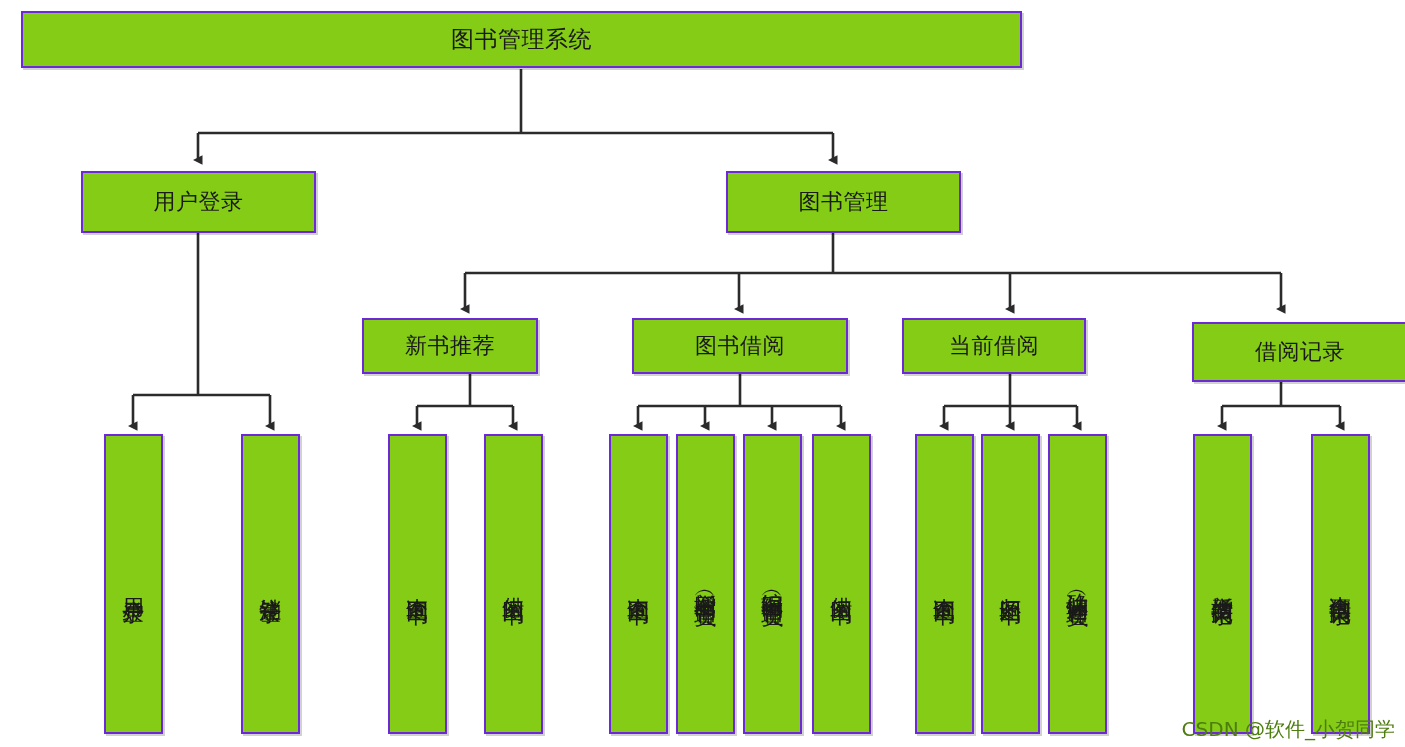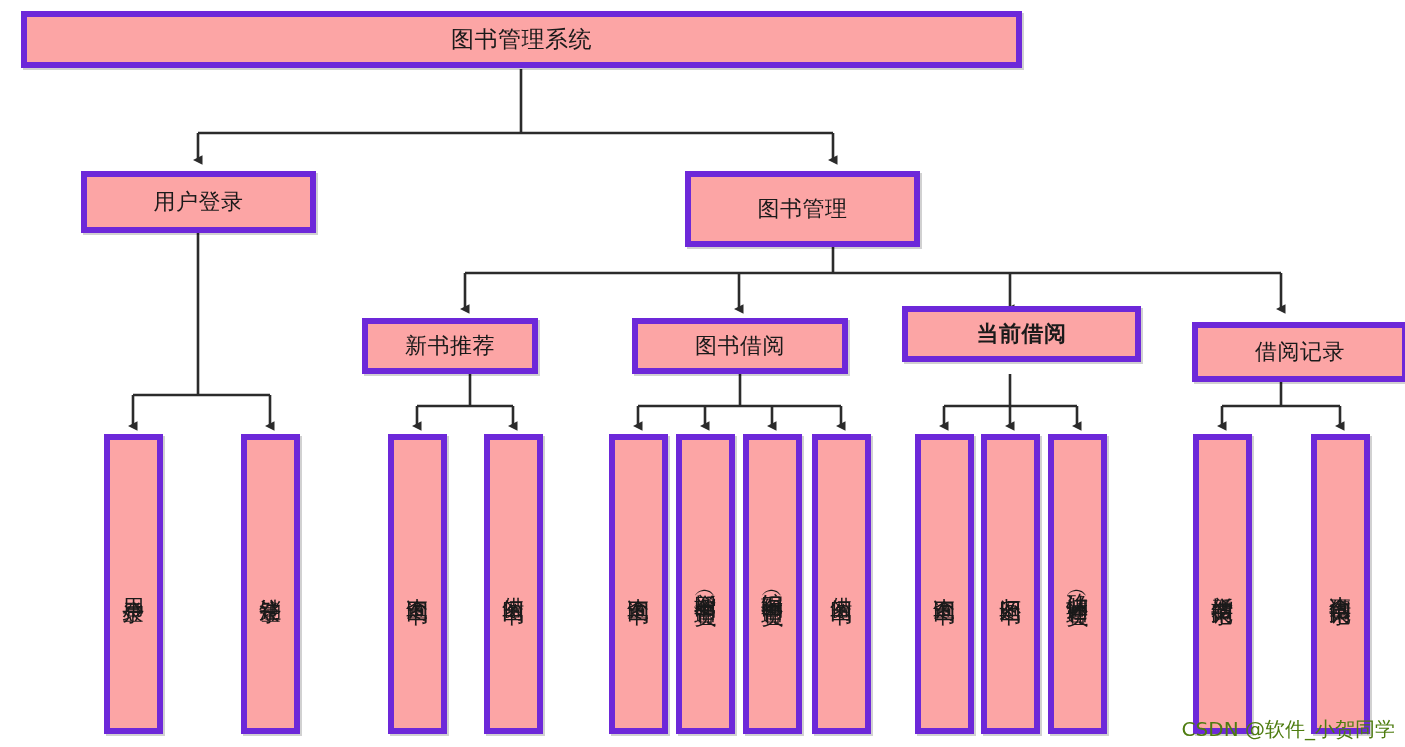--- a/index.html
+++ b/index.html
@@ -21,22 +21,22 @@
     position: absolute;
     left: 0;
     top: 0;
     width: 1405px;
     height: 747px;
     pointer-events: none;
   }
   .node {
     position: absolute;
     box-sizing: border-box;
-    background: #fca5a5;
-    border: 6px solid #6d28d9;
+    background: #84cc16;
+    border: 2px solid #6d28d9;
     box-shadow: 2px 2px 0 rgba(0,0,0,0.18);
     display: flex;
     align-items: center;
     justify-content: center;
     color: #1a1a1a;
     z-index: 2;
   }
   .node.horiz .label {
     font-size: 22px;
     line-height: 1.2;
@@ -124,33 +124,33 @@
   </svg>
 
   <div class="node horiz root" style="left:21px; top:11px; width:1001px; height:57px;">
     <span class="label">图书管理系统</span>
   </div>
 
   <div class="node horiz" style="left:81px; top:171px; width:235px; height:62px;">
     <span class="label">用户登录</span>
   </div>
 
-  <div class="node horiz" style="left:685px; top:171px; width:235px; height:76px;">
+  <div class="node horiz" style="left:726px; top:171px; width:235px; height:62px;">
     <span class="label">图书管理</span>
   </div>
 
   <div class="node horiz" style="left:362px; top:318px; width:176px; height:56px;">
     <span class="label">新书推荐</span>
   </div>
 
   <div class="node horiz" style="left:632px; top:318px; width:216px; height:56px;text-align:center;">
     <span class="label">图书借阅</span>
   </div>
 
-  <div class="node horiz" style="left:902px; top:306px; width:239px; height:56px;font-weight:bold;">
+  <div class="node horiz" style="left:902px; top:318px; width:184px; height:56px;">
     <span class="label">当前借阅</span>
   </div>
 
   <div class="node horiz" style="left:1173px; top:322px; width:216px; height:60px;margin-left:19px;">
     <span class="label">借阅记录</span>
   </div>
 
   <div class="node vert" style="left:104px; top:434px; width:59px; height:300px;">
     <span class="label">用户登录</span>
   </div>

